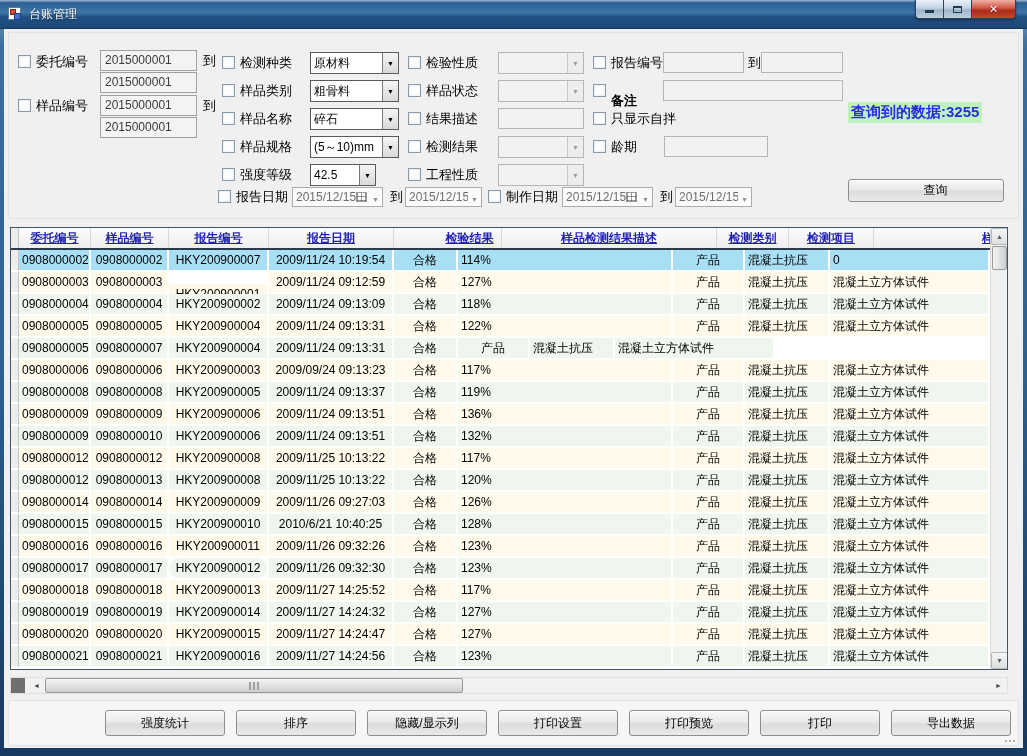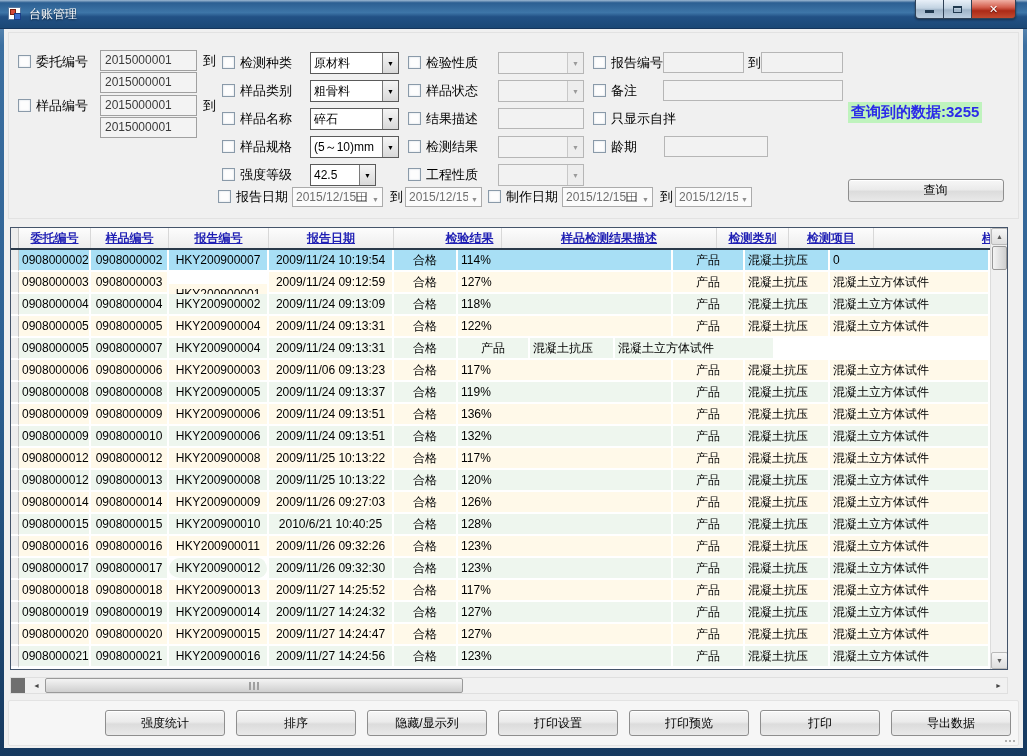--- a/index.html
+++ b/index.html
@@ -248,21 +248,21 @@
         </span>
     </div>
 
     <span class="cb abs" style="left:589px;top:27px;"></span>
     <span class="qlabel abs" style="left:607px;top:26px;">报告编号</span>
     <div class="field dis abs" style="left:659px;top:23px;width:81px;"></div>
     <span class="qlabel abs" style="left:744px;top:26px;">到</span>
     <div class="field dis abs" style="left:757px;top:23px;width:82px;"></div>
 
     <span class="cb abs" style="left:589px;top:55px;"></span>
-    <span class="qlabel abs" style="left:607px;top:54px;">备注</span>
+    <span class="qlabel abs" style="left:607px;top:64px;font-weight:bold;">备注</span>
     <div class="field dis abs" style="left:659px;top:51px;width:180px;"></div>
 
     <span class="cb abs" style="left:589px;top:83px;"></span>
     <span class="qlabel abs" style="left:607px;top:82px;">只显示自拌</span>
 
     <span class="cb abs" style="left:589px;top:111px;"></span>
     <span class="qlabel abs" style="left:607px;top:110px;">龄期</span>
     <div class="field dis abs" style="left:660px;top:107px;width:104px;"></div>
 
     <span class="cb abs" style="left:214px;top:161px;"></span>
@@ -365,21 +365,21 @@
               <div class="g-cell" style="width: 64px; text-align: center;">合格</div>
               <div class="g-cell" style="width: 72px; text-align: center;">产品</div>
               <div class="g-cell" style="width: 85px; text-align: left;">混凝土抗压</div>
               <div class="g-cell" style="width: 160px; text-align: left;">混凝土立方体试件</div>
             </div>
             <div class="g-row cream">
               <div class="g-cell g-ind"></div>
               <div class="g-cell" style="width: 72px; text-align: center;">0908000006</div>
               <div class="g-cell" style="width: 78px; text-align: center;">0908000006</div>
               <div class="g-cell" style="width: 100px; text-align: center;">HKY200900003</div>
-              <div class="g-cell" style="width: 125px; text-align: center;">2009/11/06 09:13:23</div>
+              <div class="g-cell" style="width: 125px; text-align: center;">2009/09/24 09:13:23</div>
               <div class="g-cell" style="width: 64px; text-align: center;">合格</div>
               <div class="g-cell" style="width: 215px; text-align: left;">117%</div>
               <div class="g-cell" style="width: 72px; text-align: center;">产品</div>
               <div class="g-cell" style="width: 85px; text-align: left;">混凝土抗压</div>
               <div class="g-cell" style="width: 160px; text-align: left;">混凝土立方体试件</div>
             </div>
             <div class="g-row green">
               <div class="g-cell g-ind"></div>
               <div class="g-cell" style="width: 72px; text-align: center;">0908000008</div>
               <div class="g-cell" style="width: 78px; text-align: center;">0908000008</div>

